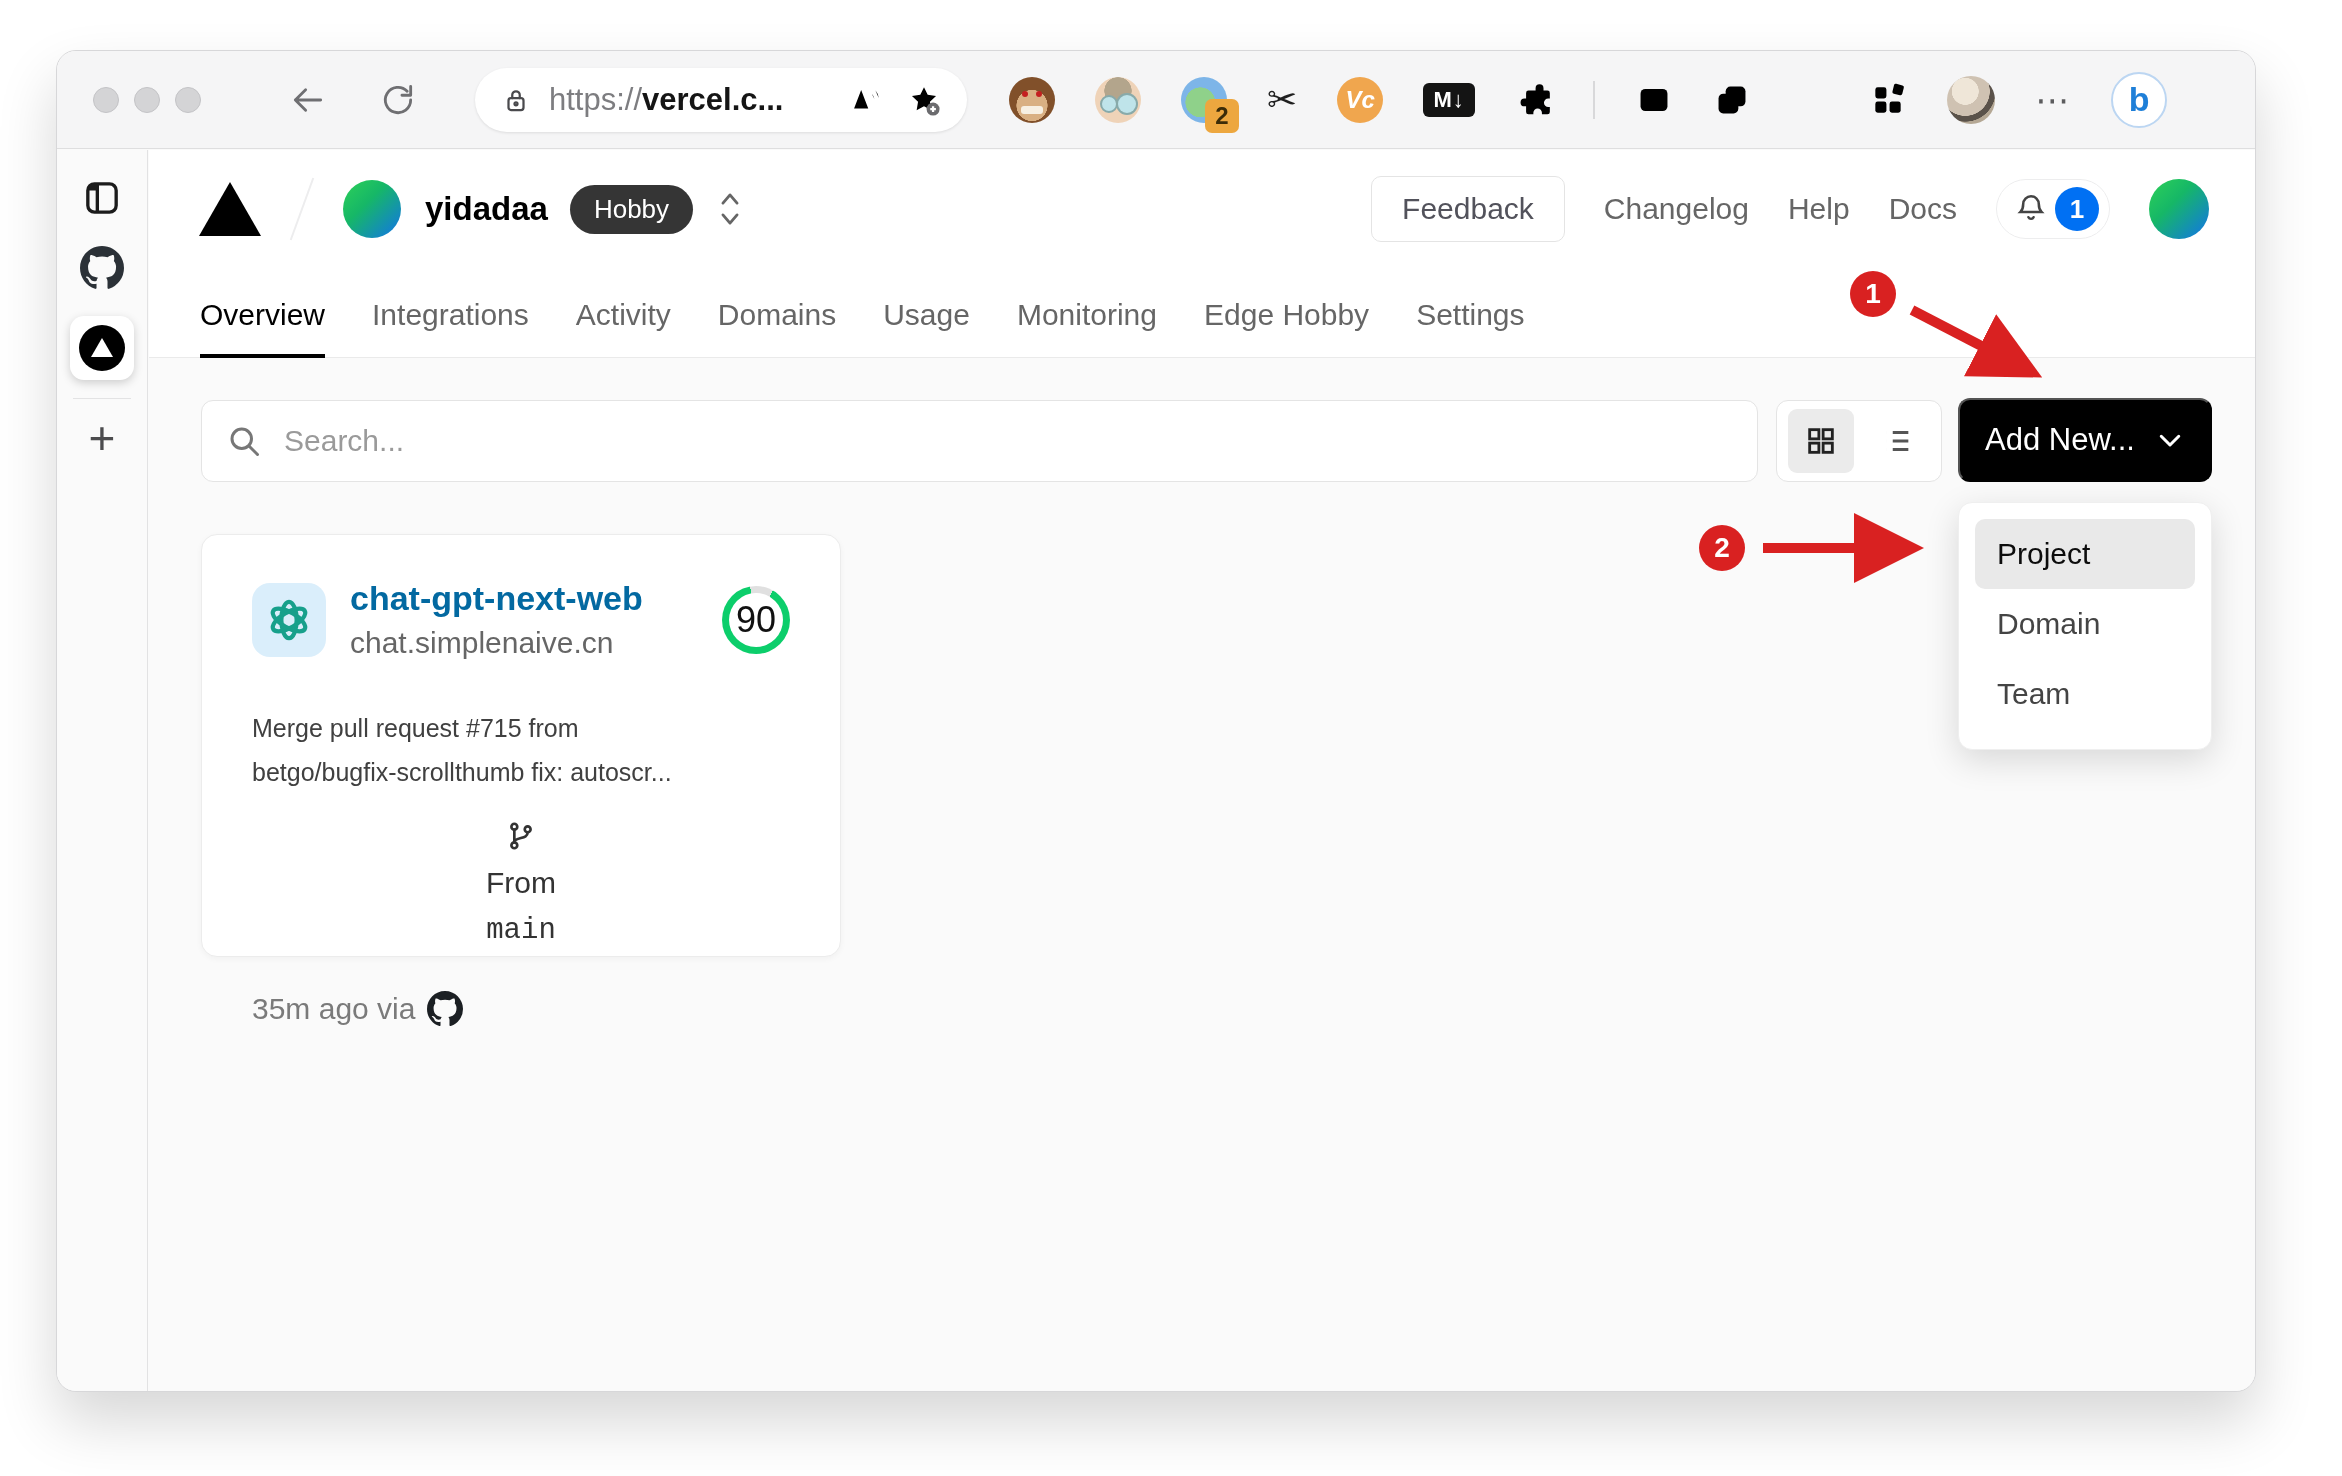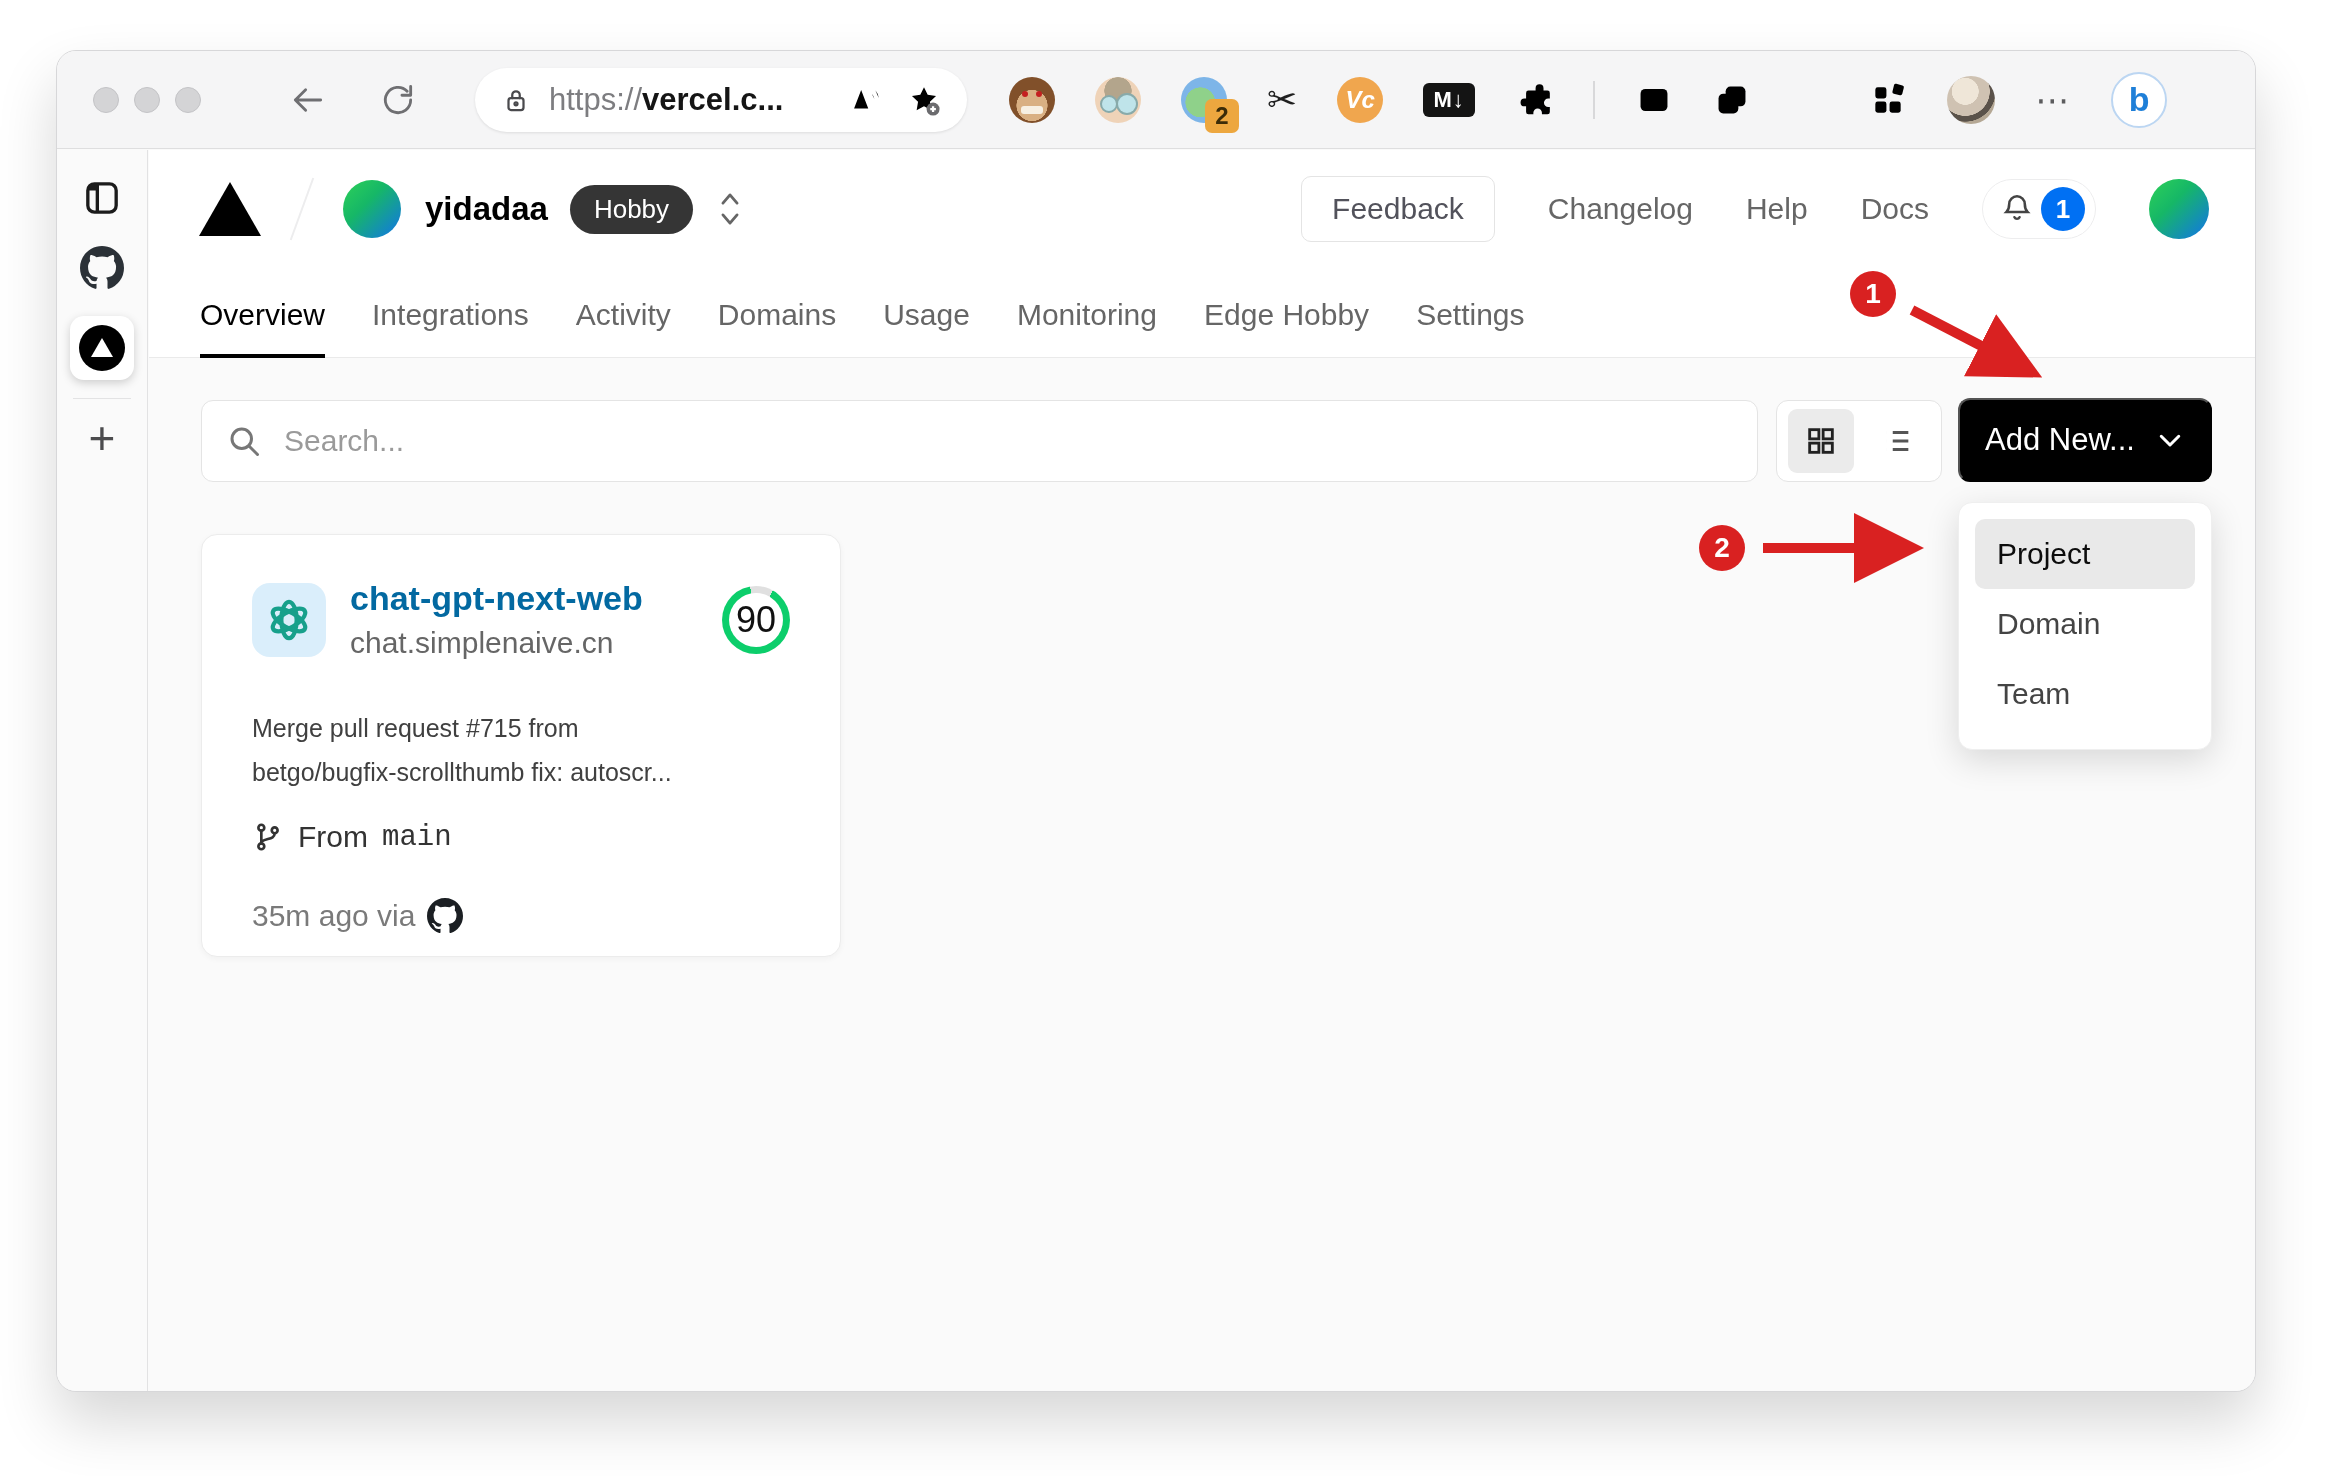--- a/index.html
+++ b/index.html
@@ -73,21 +73,21 @@
   .vc-header { position:absolute; left:0; top:0; right:0; height:208px; background:#ffffff; border-bottom:1px solid #eaeaea; }
   .hrow1 { display:flex; align-items:center; height:118px; padding:0 46px 0 50px; }
   .vtri { width:0; height:0; border-left:31px solid transparent; border-right:31px solid transparent;
         border-bottom:54px solid #000; }
   .slash { width:2px; height:66px; background:#ededee; transform:rotate(20deg); margin:0 40px; }
   .team-avatar { width:58px; height:58px; border-radius:50%;
         background:linear-gradient(135deg,#2ed158 0%,#16b767 40%,#1273eb 100%); }
   .team-name { font-size:33px; font-weight:bold; color:#000; margin-left:24px;text-align:right; }
   .plan-badge { margin-left:22px; background:#353535; color:#fff; font-size:26px; padding:9px 24px; border-radius:999px; }
   .sorter { margin-left:22px; color:#666; width:30px; height:40px; }
-  .h-right { margin-left:auto; display:flex; align-items:center; gap:53px;padding-left:11px; }
+  .h-right { margin-left:auto; display:flex; align-items:center; gap:39px;padding-left:11px; }
   .feedback-btn { border:1px solid #e4e4e4; background:#fff; border-radius:10px; color:#52525b;
         font-size:30px; padding:15px 30px; }
   .h-link { color:#666; font-size:30px; }
   .bell-pill { display:flex; align-items:center; border:1px solid #ededee; background:#fff;
         border-radius:999px; padding:7px 10px 7px 16px; }
   .bell-pill svg { width:36px; height:36px; stroke:#444; fill:none; stroke-width:1.7; stroke-linecap:round; }
   .notif-badge { margin-left:6px; width:44px; height:44px; border-radius:50%; background:#0070f3; color:#fff;
         font-size:26px; font-weight:bold; display:flex; align-items:center; justify-content:center; }
   .hdr-avatar { width:60px; height:60px; border-radius:50%;
         background:linear-gradient(135deg,#2ed158 0%,#16b767 40%,#1273eb 100%); }
@@ -122,21 +122,21 @@
   .ai-tile svg { width:46px; height:46px; }
   .card-titles { margin-left:24px; }
   .card-name { font-size:34px; font-weight:bold; color:#0369a1; }
   .card-domain { font-size:30px; color:#666; margin-top:8px; }
   .score-ring { margin-left:auto; width:68px; height:68px; border-radius:50%;
         background:conic-gradient(from 350deg, #e0e0e0 0deg 40deg, #0cce6b 40deg 360deg);
         display:flex; align-items:center; justify-content:center; }
   .score-val { width:54px; height:54px; border-radius:50%; background:#fff; color:#111;
         font-size:36px; display:flex; align-items:center; justify-content:center; }
   .commit { margin-top:46px; font-size:25px; color:#404040; line-height:44px; }
-  .branch-row { margin-top:26px; display:flex; align-items:center; gap:14px; font-size:30px; color:#333; }
+  .branch-row { margin-top:26px; display:flex; align-items:center; gap:14px; font-size:30px; color:#333;flex-direction:column; }
   .branch-row svg { width:32px; height:32px; stroke:#333; fill:none; stroke-width:2; stroke-linecap:round; }
   .mono { font-family:"Liberation Mono","DejaVu Sans Mono",monospace; font-size:29px; }
   .card-meta { margin-top:44px; display:flex; align-items:center; gap:12px; font-size:30px; color:#7a7a7a; }
   .gh-mark { width:36px; height:36px; fill:#1b1f23; }
 
   
   .dropdown { position:absolute; left:1809px; top:144px; width:254px; height:248px; background:#fff;
         border:1px solid #efefef; border-radius:14px; box-shadow:0 10px 34px rgba(0,0,0,.14); padding:16px; z-index:40; }
   .dd-item { height:70px; display:flex; align-items:center; padding:0 22px; font-size:30px; color:#444; border-radius:10px; }
   .dd-item.active { background:#e9e9e9; color:#0d0d0d; }

